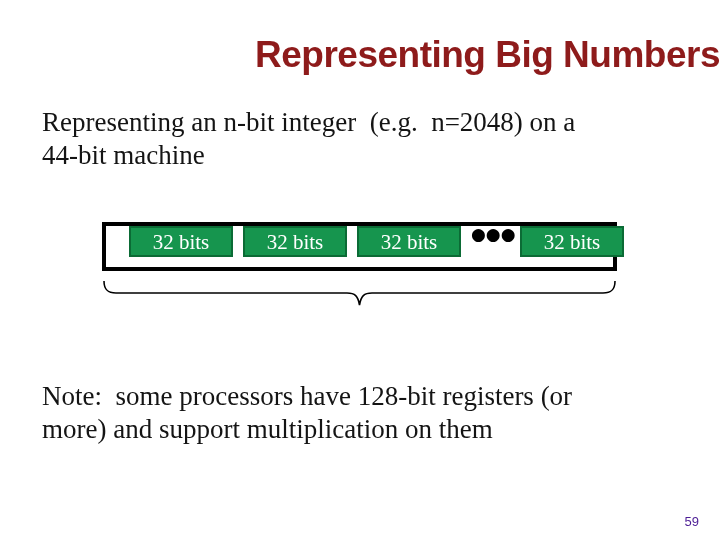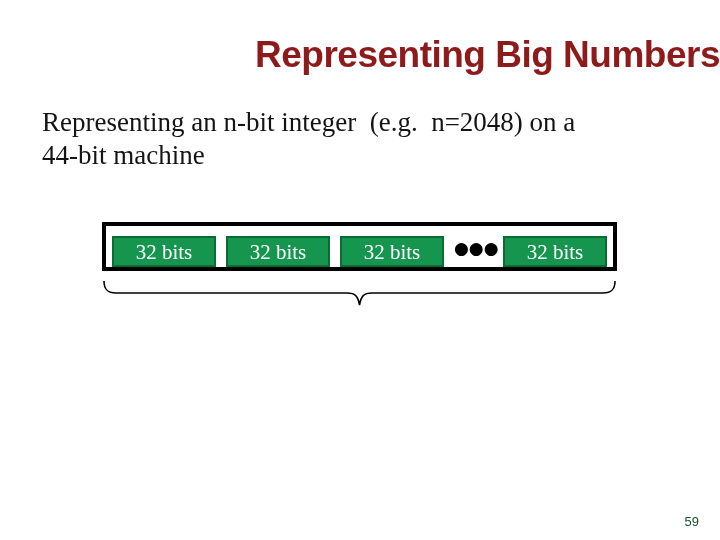--- a/index.html
+++ b/index.html
@@ -42,22 +42,22 @@
   .outer-box {
     position: absolute;
     left: 102px;
     top: 222px;
     width: 515px;
     height: 49px;
     box-sizing: border-box;
     border: 4px solid #000000;
     background: #ffffff;
     display: flex;
-    align-items: flex-end;
-    padding-left: 6px;
+    align-items: flex-start;
+    padding-left: 23px;
     gap: 10px;
   }
   .bit-block {
     width: 104px;
     height: 31px;
     box-sizing: border-box;
     background: var(--block-fill, #16954E);
     border: 2px solid var(--block-border, #0B6B35);
     color: #ffffff;
     font-size: 21px;
@@ -107,21 +107,21 @@
     line-height: 33px;
     white-space: pre-wrap;
     color: #141414;
   }
   .page-number {
     position: absolute;
     right: 21px;
     bottom: 11px;
     font-family: "Liberation Sans", sans-serif;
     font-size: 13px;
-    color: #14532d;
+    color: #4c1d95;
   }
 </style>
 </head>
 <body>
 
 <div class="slide">
 
   <div class="slide-title">Representing Big Numbers</div>
 
   <div class="body-text">Representing an n-bit integer  (e.g.  n=2048) on a
@@ -133,16 +133,18 @@
     <div class="bit-block">32 bits</div>
     <div class="ellipsis">●●●</div>
     <div class="bit-block">32 bits</div>
   </div>
 
   <svg class="underbrace" viewBox="0 0 515 28" preserveAspectRatio="none">
     <path d="M2,2 C2,10 5,14 14,14 L245,14 C253,14 256,17 257.5,26 C259,17 262,14 270,14 L501,14 C510,14 513,10 513,2" fill="none" stroke="#000000" stroke-width="1.6"></path>
   </svg>
 
 
+  <div class="note-text">Note:  some processors have 128-bit registers (or
+more) and support multiplication on them</div>
 
   <div class="page-number">59</div>
 
 </div>
 
 </body></html>

